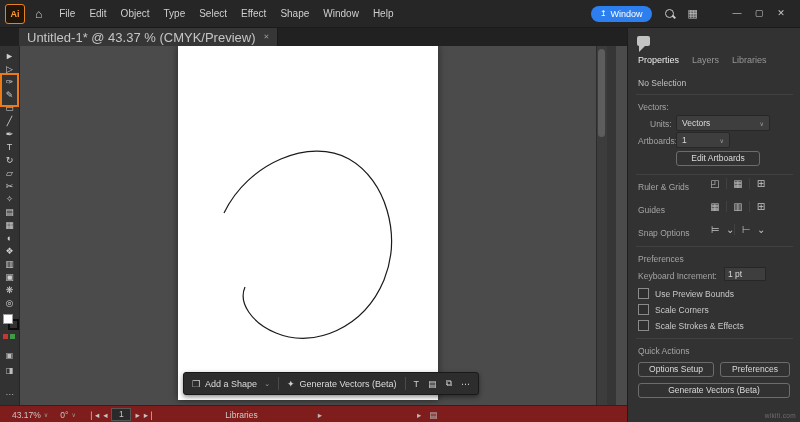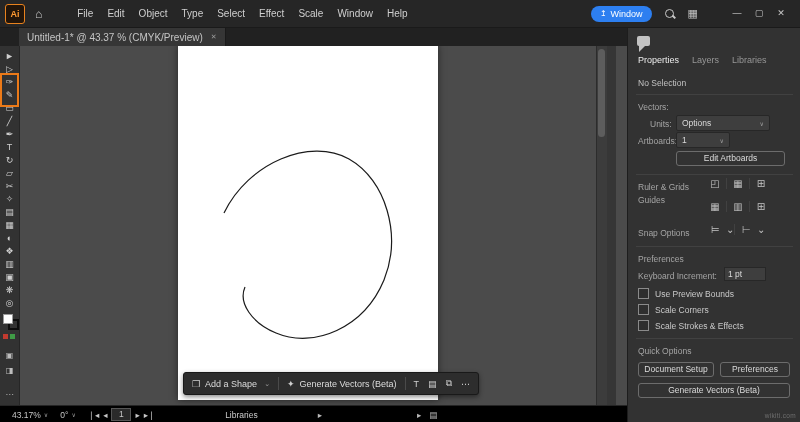--- a/index.html
+++ b/index.html
@@ -7,36 +7,36 @@
     width:800px;height:422px;position:relative;overflow:hidden;
     background:#4b4b4b;color:#ccc;
     font-family:"Liberation Sans","DejaVu Sans",sans-serif;
     -webkit-user-select:none;user-select:none;
   }
 
   
   .menubar{position:absolute;left:0;top:0;width:800px;height:27px;background:#262626;border-bottom:1px solid #1a1a1a;display:flex;align-items:center;z-index:30}
   .ai-logo{width:18px;height:18px;margin-left:5px;border-radius:3px;background:#22150a;border:1px solid #e8821e;color:#ff9a33;font-size:9px;font-weight:bold;display:flex;align-items:center;justify-content:center}
   .home{margin-left:10px;font-size:12px;color:#c8c8c8}
-  .menus{display:flex;margin-left:28px}
+  .menus{display:flex;margin-left:10px}
   .menus span{padding:0 7px;font-size:10px;color:#cfcfcf;line-height:27px;cursor:default}
   .mb-right{margin-left:auto;display:flex;align-items:center;margin-right:8px;gap:12px}
   .share-btn{background:#2d7ff0;color:#fff;height:16px;border-radius:8px;display:flex;align-items:center;gap:4px;padding:0 9px;font-size:9px}
   .share-btn .sh-ic{font-size:8px}
   .mag{position:relative;width:12px;height:12px}
   .mag::before{content:"";position:absolute;left:1px;top:1px;width:7px;height:7px;border:1.4px solid #c8c8c8;border-radius:50%}
   .mag::after{content:"";position:absolute;left:8px;top:8px;width:4px;height:1.6px;background:#c8c8c8;transform:rotate(45deg)}
   .ws-icon{font-size:11px;color:#c0c0c0}
   .winctl{display:flex;gap:0;margin-left:16px}
   .winctl span{width:22px;text-align:center;font-size:9px;color:#c8c8c8;line-height:27px}
 
   
   .tabbar{position:absolute;left:0;top:28px;width:627px;height:18px;background:#212121;z-index:20}
   .doctab{position:absolute;left:19px;top:0;height:18px;background:#363636;display:flex;align-items:center;padding:0 8px;gap:8px;border-right:1px solid #1a1a1a}
-  .doctab .ttl{font-size:10px;color:#c5c5c5;white-space:nowrap}
+  .doctab .ttl{font-size:13px;color:#c5c5c5;white-space:nowrap}
   .doctab .x{font-size:7px;color:#9a9a9a}
 
   
   .toolbar{position:absolute;left:0;top:46px;width:19px;height:359px;background:#323232;border-right:1px solid #262626;z-index:15}
   .tool{position:absolute;left:0;width:19px;height:13px;line-height:13px;text-align:center;font-size:9px;color:#cfcfcf}
   .hl-box{position:absolute;left:0;top:27px;width:15px;height:30px;border:2px solid #ec7a18;z-index:5}
   .sw-stroke{position:absolute;left:8px;top:273px;width:7px;height:7px;border:2px solid #0d0d0d;background:transparent}
   .sw-fill{position:absolute;left:3px;top:268px;width:8px;height:8px;background:#fff;border:1px solid #9a9a9a}
   .mini-colors{position:absolute;left:3px;top:288px;display:flex;gap:2px}
   .mini-colors i{width:5px;height:5px;display:block}
@@ -50,21 +50,21 @@
   .vscroll2{position:absolute;left:607px;top:46px;width:9px;height:359px;background:#363636;z-index:12}
 
   
   .floatbar{position:absolute;left:163px;top:326px;height:21px;display:flex;align-items:center;background:#2d2d2d;border:1px solid #191919;border-radius:3px;box-shadow:0 2px 5px rgba(0,0,0,.45);font-size:9px;color:#dcdcdc;z-index:10}
   .fb-seg{display:flex;align-items:center;gap:5px;padding:0 8px;height:100%}
   .fb-sep{width:1px;height:13px;background:#4a4a4a}
   .fb-ic{font-size:9px;color:#cfcfcf}
   .fb-caret{font-size:7px;color:#9f9f9f;margin-left:2px}
 
   
-  .statusbar{position:absolute;left:0;top:405px;width:627px;height:17px;background:#000000;border-top:1px solid #252525;display:flex;align-items:center;font-size:8.5px;color:#c6c6c6;z-index:16}
+  .statusbar{position:absolute;left:0;top:405px;width:627px;height:17px;background:#7f1d1d;border-top:1px solid #252525;display:flex;align-items:center;font-size:8.5px;color:#c6c6c6;z-index:16}
   .sb-item{display:flex;align-items:center;gap:3px;padding:0 6px}
   .sb-caret{font-size:6px;color:#9a9a9a}
   .sb-box{border:1px solid #565656;background:#2a2a2a;min-width:14px;height:11px;line-height:11px;text-align:center;padding:0 2px}
   .sb-nav{display:flex;align-items:center;gap:4px;margin-left:6px}
   .sb-sel{margin-left:70px;color:#cccccc}
   .sb-arr{margin-left:60px;color:#b9b9b9}
   .sb-far{margin-left:95px;display:flex;gap:8px;color:#b9b9b9}
 
   
   .panel{position:absolute;left:627px;top:28px;width:173px;height:394px;background:#323232;border-left:1px solid #1d1d1d;z-index:25}
@@ -94,21 +94,21 @@
 <header class="menubar">
   <div class="ai-logo">Ai</div>
   <div class="home">⌂</div>
   <nav class="menus">
     <span>File</span>
     <span>Edit</span>
     <span>Object</span>
     <span>Type</span>
     <span>Select</span>
     <span>Effect</span>
-    <span>Scale</span>
+    <span>Shape</span>
     <span>Window</span>
     <span>Help</span>
   </nav>
   <div class="mb-right">
     <div class="share-btn">
       <span class="sh-ic">↥</span>
       <span>Window</span>
     </div>
     <span class="mag"></span>
     <span class="ws-icon">▦</span>
@@ -226,41 +226,41 @@
     <span class="off">Libraries</span>
   </div>
 
   <div class="p-label" style="left:10px;top:50px;color:#c2c2c2">No Selection</div>
   <div class="p-divider" style="top:66px"></div>
 
   <div class="p-label" style="left:10px;top:74px">Vectors:</div>
 
   <div class="p-label" style="left:22px;top:91px">Units:</div>
   <div class="dd" style="left:48px;top:87px;width:82px">
-    <span>Options</span>
+    <span>Vectors</span>
     <span class="c">∨</span>
   </div>
 
   <div class="p-label" style="left:10px;top:108px">Artboards:</div>
   <div class="dd" style="left:48px;top:104px;width:42px">
     <span>1</span>
     <span class="c">∨</span>
   </div>
 
-  <button class="p-btn" style="left:48px;top:123px;width:109px">Edit Artboards</button>
+  <button class="p-btn" style="left:48px;top:123px;width:84px">Edit Artboards</button>
   <div class="p-divider" style="top:146px"></div>
 
   <div class="p-label" style="left:10px;top:154px">Ruler &amp; Grids</div>
   <div class="icon-grp" style="left:76px;top:150px">
     <span>◰</span>
     <span>▦</span>
     <span>⊞</span>
   </div>
 
-  <div class="p-label" style="left:10px;top:167px">Guides</div>
+  <div class="p-label" style="left:10px;top:177px">Guides</div>
   <div class="icon-grp" style="left:76px;top:173px">
     <span>▦</span>
     <span>▥</span>
     <span>⊞</span>
   </div>
 
   <div class="p-label" style="left:10px;top:200px">Snap Options</div>
   <div class="icon-grp" style="left:76px;top:196px">
     <span>⊨</span>
     <span class="icap">⌄</span>
@@ -281,20 +281,20 @@
   <div class="chk" style="left:10px;top:276px">
     <span class="box"></span>
     <span class="lbl">Scale Corners</span>
   </div>
   <div class="chk" style="left:10px;top:292px">
     <span class="box"></span>
     <span class="lbl">Scale Strokes &amp; Effects</span>
   </div>
 
   <div class="p-divider" style="top:310px"></div>
-  <div class="p-label" style="left:10px;top:318px">Quick Options</div>
-
-  <button class="p-btn" style="left:10px;top:334px;width:76px">Document Setup</button>
+  <div class="p-label" style="left:10px;top:318px">Quick Actions</div>
+
+  <button class="p-btn" style="left:10px;top:334px;width:76px">Options Setup</button>
   <button class="p-btn" style="left:92px;top:334px;width:70px">Preferences</button>
   <button class="p-btn" style="left:10px;top:355px;width:152px">Generate Vectors (Beta)</button>
 
   <div class="watermark">wikiti.com</div>
 </aside>
 
 </body></html>

